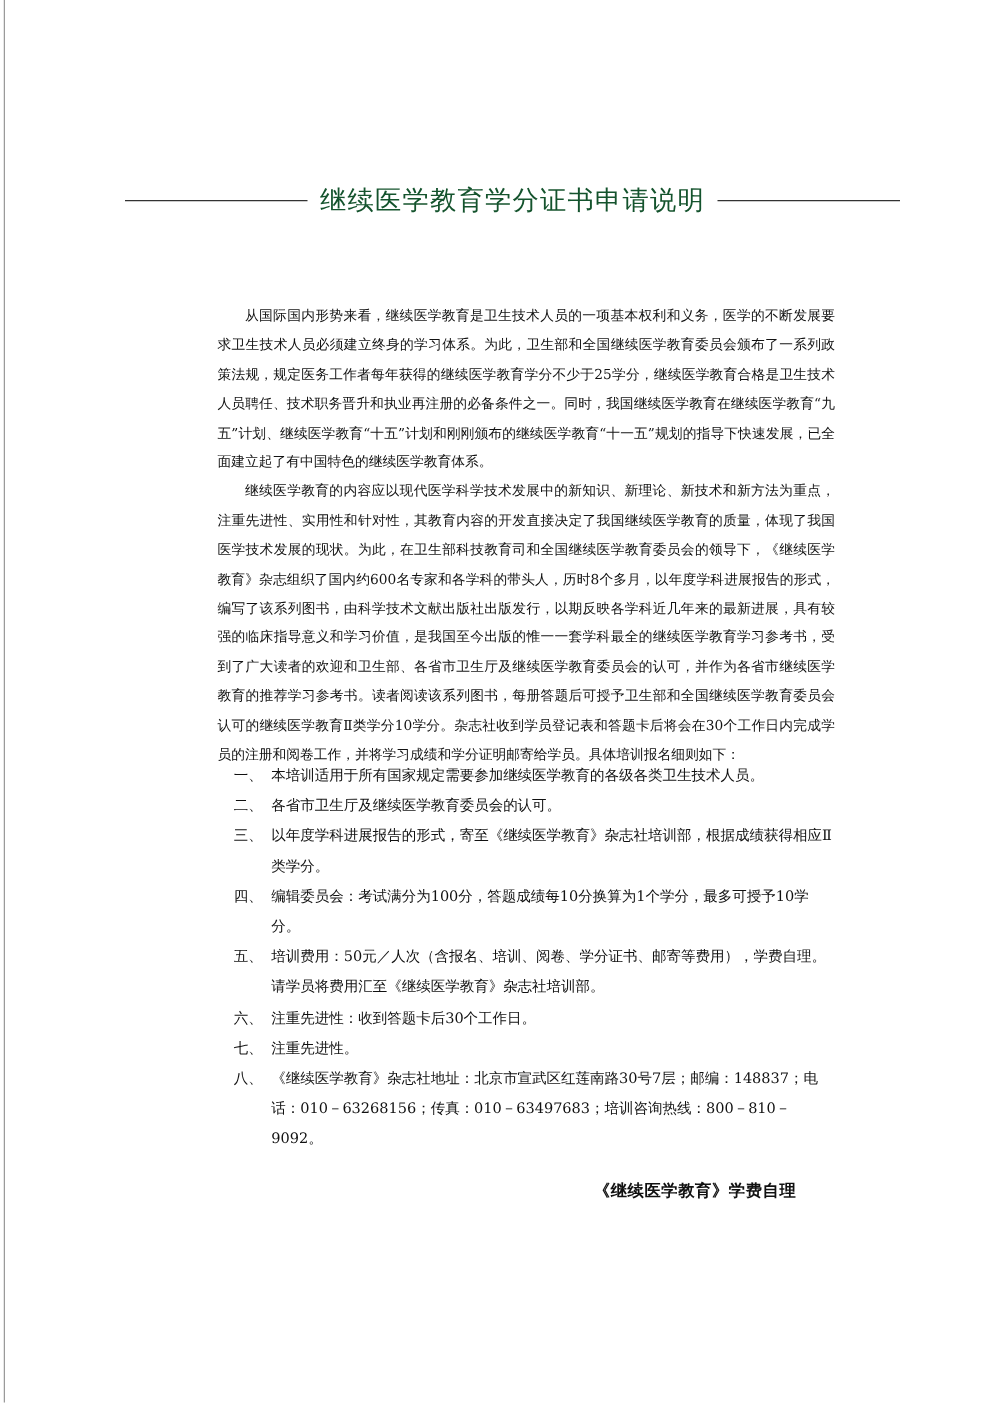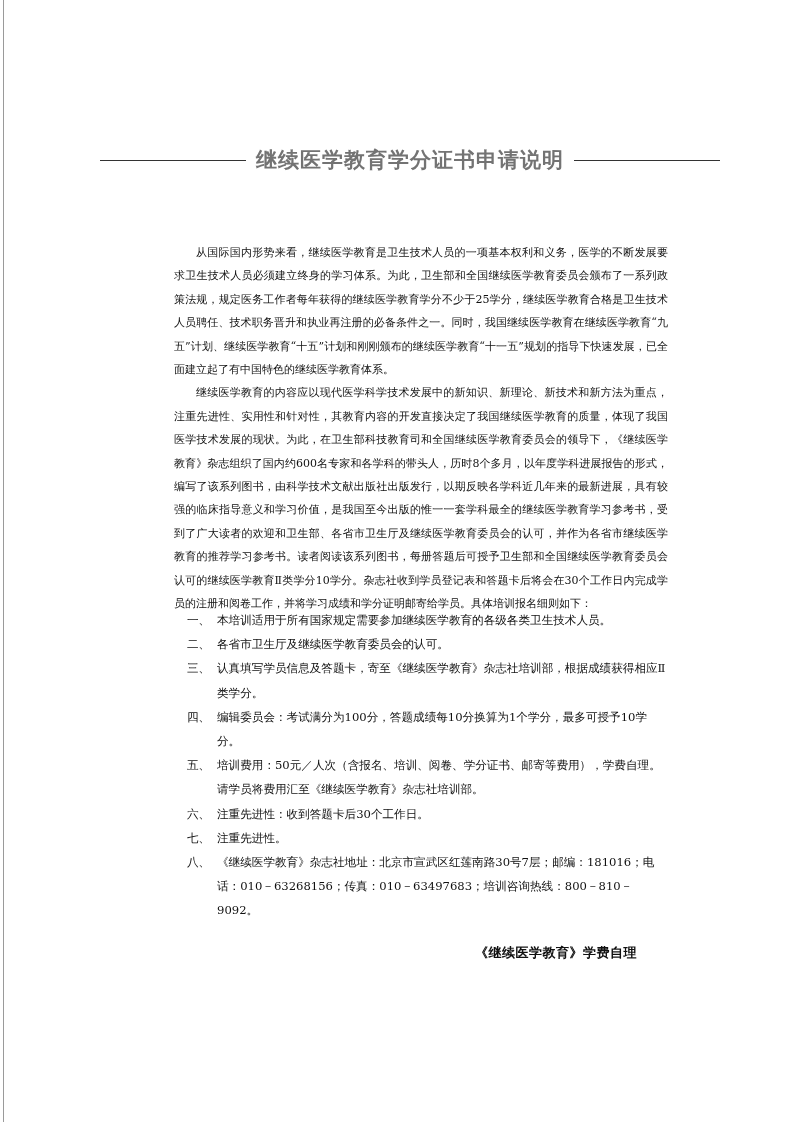--- a/index.html
+++ b/index.html
@@ -12,22 +12,22 @@
     position: absolute; left: 3px; top: 0; width: 1px; height: 1122px;
     background: #9a9a9a;
   }
   .title-row {
     position: absolute; top: 144px; left: 100px; width: 620px; height: 32px;
     display: flex; align-items: center;
   }
   .title-rule { flex: 1; height: 1px; background: #333; }
   .title {
     font-family: "DejaVu Sans", "Liberation Sans", sans-serif;
-    font-weight: bold; font-size: 21px; letter-spacing: 1px;
-    padding: 0 10px; white-space: nowrap; color: #737373;
+    font-weight: normal; font-size: 21px; letter-spacing: 1px;
+    padding: 0 10px; white-space: nowrap; color: #14532d;
   }
   .body-text {
     position: absolute; left: 174px; top: 241px; width: 494px;
     font-size: 11px; line-height: 23.4px; text-align: justify;
   }
   .body-text p { margin: 0; text-indent: 2em; }
   .list {
     position: absolute; left: 187px; top: 608px; width: 480px;
     font-size: 11.6px; line-height: 24.2px;
   }
@@ -60,37 +60,37 @@
   <div class="list-item">
     <span class="list-num">一、</span>
     <span class="list-text">本培训适用于所有国家规定需要参加继续医学教育的各级各类卫生技术人员。</span>
   </div>
   <div class="list-item">
     <span class="list-num">二、</span>
     <span class="list-text">各省市卫生厅及继续医学教育委员会的认可。</span>
   </div>
   <div class="list-item">
     <span class="list-num">三、</span>
-    <span class="list-text">认真填写学员信息及答题卡，寄至《继续医学教育》杂志社培训部，根据成绩获得相应Ⅱ类学分。</span>
+    <span class="list-text">以年度学科进展报告的形式，寄至《继续医学教育》杂志社培训部，根据成绩获得相应Ⅱ类学分。</span>
   </div>
   <div class="list-item">
     <span class="list-num">四、</span>
     <span class="list-text">编辑委员会：考试满分为100分，答题成绩每10分换算为1个学分，最多可授予10学分。</span>
   </div>
   <div class="list-item">
     <span class="list-num">五、</span>
     <span class="list-text">培训费用：50元／人次（含报名、培训、阅卷、学分证书、邮寄等费用），学费自理。请学员将费用汇至《继续医学教育》杂志社培训部。</span>
   </div>
   <div class="list-item">
     <span class="list-num">六、</span>
     <span class="list-text">注重先进性：收到答题卡后30个工作日。</span>
   </div>
   <div class="list-item">
     <span class="list-num">七、</span>
     <span class="list-text">注重先进性。</span>
   </div>
   <div class="list-item">
     <span class="list-num">八、</span>
-    <span class="list-text">《继续医学教育》杂志社地址：北京市宣武区红莲南路30号7层；邮编：181016；电话：010－63268156；传真：010－63497683；培训咨询热线：800－810－9092。</span>
+    <span class="list-text">《继续医学教育》杂志社地址：北京市宣武区红莲南路30号7层；邮编：148837；电话：010－63268156；传真：010－63497683；培训咨询热线：800－810－9092。</span>
   </div>
 </div>
 
 <div class="signature">《继续医学教育》学费自理</div>
 
 </body></html>

